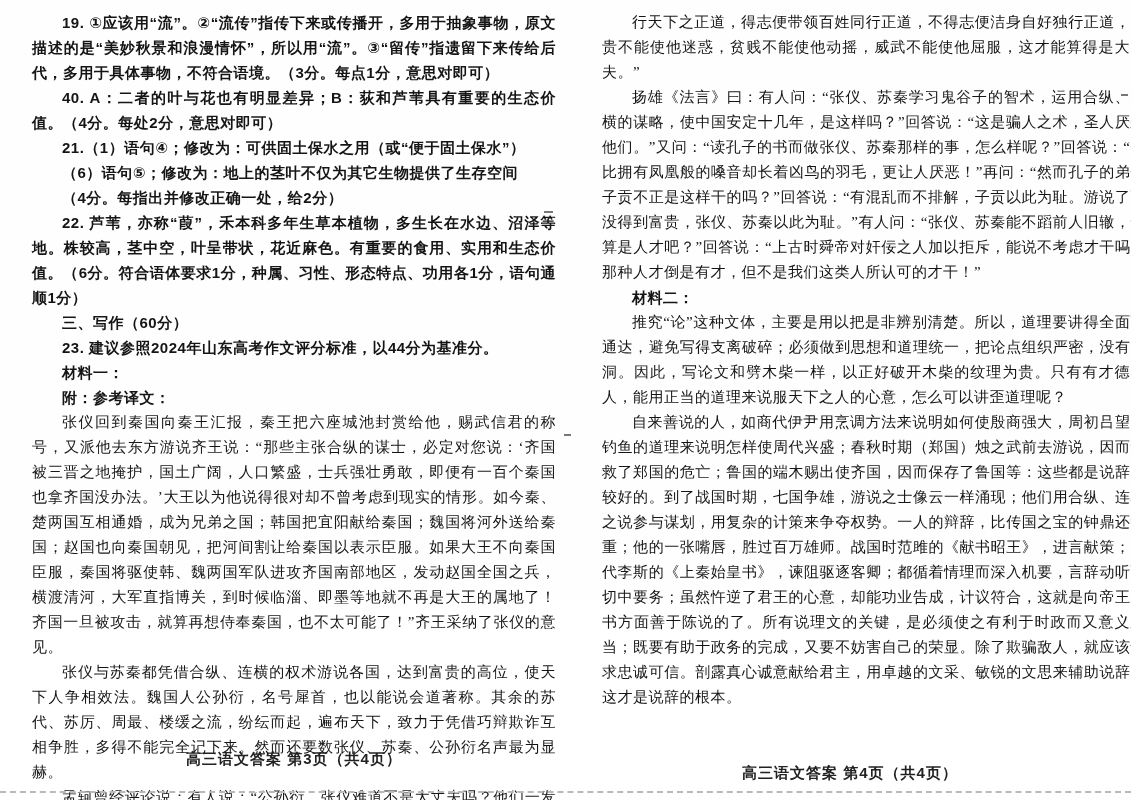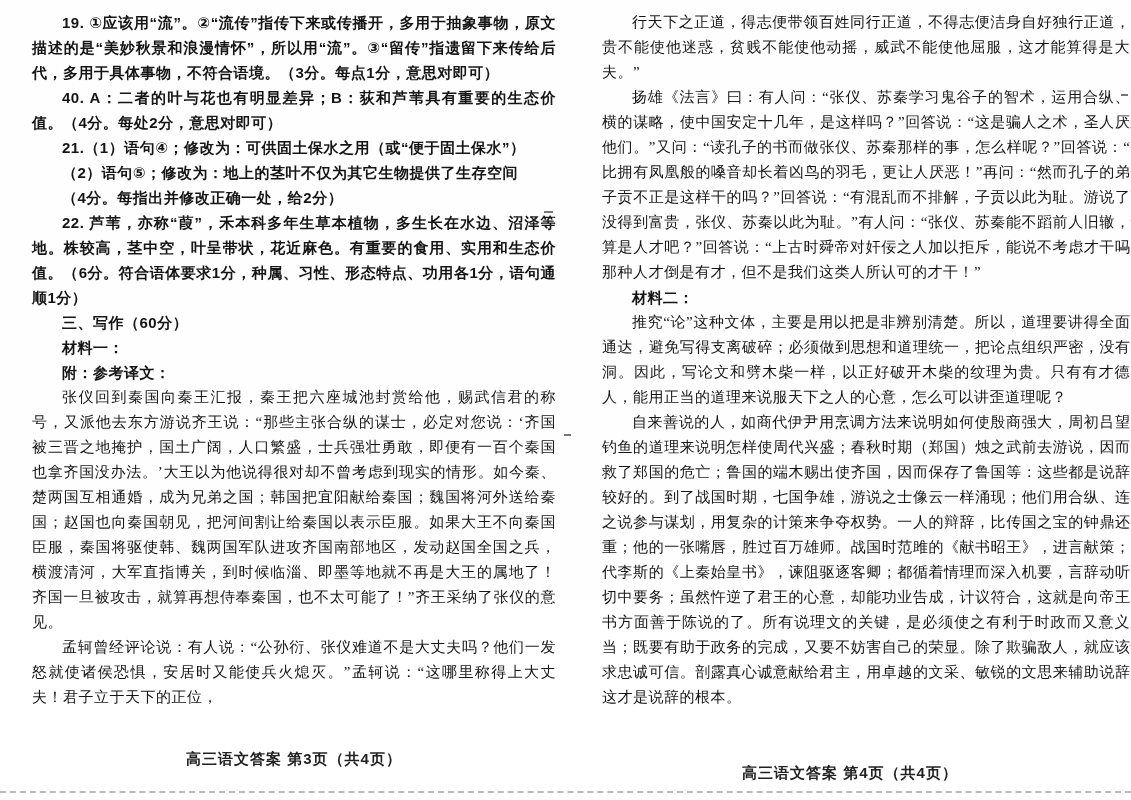--- a/index.html
+++ b/index.html
@@ -39,27 +39,29 @@
 </style>
 </head>
 <body>
 
 <div class="sheet">
 
   <div class="col col-left">
       <p class="para answer">19. ①应该用“流”。②“流传”指传下来或传播开，多用于抽象事物，原文描述的是“美妙秋景和浪漫情怀”，所以用“流”。③“留传”指遗留下来传给后代，多用于具体事物，不符合语境。（3分。每点1分，意思对即可）</p>
       <p class="para answer">40. A：二者的叶与花也有明显差异；B：荻和芦苇具有重要的生态价值。（4分。每处2分，意思对即可）</p>
       <p class="para answer">21.（1）语句④；修改为：可供固土保水之用（或“便于固土保水”）</p>
-      <p class="para answer">（2）语句⑤；修改为：地上的茎叶不仅为其它生物提供了生存空间</p>
+      <p class="para answer">（6）语句⑤；修改为：地上的茎叶不仅为其它生物提供了生存空间</p>
       <p class="para answer">（4分。每指出并修改正确一处，给2分）</p>
       <p class="para answer">22. 芦苇，亦称“葭”，禾本科多年生草本植物，多生长在水边、沼泽等地。株较高，茎中空，叶呈带状，花近麻色。有重要的食用、实用和生态价值。（6分。符合语体要求1分，种属、习性、形态特点、功用各1分，语句通顺1分）</p>
       <p class="para section">三、写作（60分）</p>
+      <p class="para answer">23. 建议参照2024年山东高考作文评分标准，以44分为基准分。</p>
       <p class="para label">材料一：</p>
       <p class="para answer">附：参考译文：</p>
       <p class="para trans">张仪回到秦国向秦王汇报，秦王把六座城池封赏给他，赐武信君的称号，又派他去东方游说齐王说：“那些主张合纵的谋士，必定对您说：‘齐国被三晋之地掩护，国土广阔，人口繁盛，士兵强壮勇敢，即便有一百个秦国也拿齐国没办法。’大王以为他说得很对却不曾考虑到现实的情形。如今秦、楚两国互相通婚，成为兄弟之国；韩国把宜阳献给秦国；魏国将河外送给秦国；赵国也向秦国朝见，把河间割让给秦国以表示臣服。如果大王不向秦国臣服，秦国将驱使韩、魏两国军队进攻齐国南部地区，发动赵国全国之兵，横渡清河，大军直指博关，到时候临淄、即墨等地就不再是大王的属地了！齐国一旦被攻击，就算再想侍奉秦国，也不太可能了！”齐王采纳了张仪的意见。</p>
+      <p class="para trans">张仪与苏秦都凭借合纵、连横的权术游说各国，达到富贵的高位，使天下人争相效法。魏国人公孙衍，名号犀首，也以能说会道著称。其余的苏代、苏厉、周最、楼缓之流，纷纭而起，遍布天下，致力于凭借巧辩欺诈互相争胜，多得不能完全记下来。然而还要数张仪、苏秦、公孙衍名声最为显赫。</p>
       <p class="para trans">孟轲曾经评论说：有人说：“公孙衍、张仪难道不是大丈夫吗？他们一发怒就使诸侯恐惧，安居时又能使兵火熄灭。”孟轲说：“这哪里称得上大丈夫！君子立于天下的正位，</p>
     </div>
 
   <div class="col col-right">
       <p class="para trans-cont">行天下之正道，得志便带领百姓同行正道，不得志便洁身自好独行正道，富贵不能使他迷惑，贫贱不能使他动摇，威武不能使他屈服，这才能算得是大丈夫。”</p>
       <p class="para trans">扬雄《法言》曰：有人问：“张仪、苏秦学习鬼谷子的智术，运用合纵、连横的谋略，使中国安定十几年，是这样吗？”回答说：“这是骗人之术，圣人厌恶他们。”又问：“读孔子的书而做张仪、苏秦那样的事，怎么样呢？”回答说：“这比拥有凤凰般的嗓音却长着凶鸟的羽毛，更让人厌恶！”再问：“然而孔子的弟子子贡不正是这样干的吗？”回答说：“有混乱而不排解，子贡以此为耻。游说了而没得到富贵，张仪、苏秦以此为耻。”有人问：“张仪、苏秦能不蹈前人旧辙，也算是人才吧？”回答说：“上古时舜帝对奸佞之人加以拒斥，能说不考虑才干吗？那种人才倒是有才，但不是我们这类人所认可的才干！”</p>
       <p class="para label">材料二：</p>
       <p class="para trans">推究“论”这种文体，主要是用以把是非辨别清楚。所以，道理要讲得全面而通达，避免写得支离破碎；必须做到思想和道理统一，把论点组织严密，没有漏洞。因此，写论文和劈木柴一样，以正好破开木柴的纹理为贵。只有有才德的人，能用正当的道理来说服天下之人的心意，怎么可以讲歪道理呢？</p>
       <p class="para trans">自来善说的人，如商代伊尹用烹调方法来说明如何使殷商强大，周初吕望用钓鱼的道理来说明怎样使周代兴盛；春秋时期（郑国）烛之武前去游说，因而解救了郑国的危亡；鲁国的端木赐出使齐国，因而保存了鲁国等：这些都是说辞中较好的。到了战国时期，七国争雄，游说之士像云一样涌现；他们用合纵、连横之说参与谋划，用复杂的计策来争夺权势。一人的辩辞，比传国之宝的钟鼎还贵重；他的一张嘴唇，胜过百万雄师。战国时范雎的《献书昭王》，进言献策；秦代李斯的《上秦始皇书》，谏阻驱逐客卿；都循着情理而深入机要，言辞动听而切中要务；虽然忤逆了君王的心意，却能功业告成，计议符合，这就是向帝王上书方面善于陈说的了。所有说理文的关键，是必须使之有利于时政而又意义正当；既要有助于政务的完成，又要不妨害自己的荣显。除了欺骗敌人，就应该讲求忠诚可信。剖露真心诚意献给君主，用卓越的文采、敏锐的文思来辅助说辞，这才是说辞的根本。</p>
     </div>

